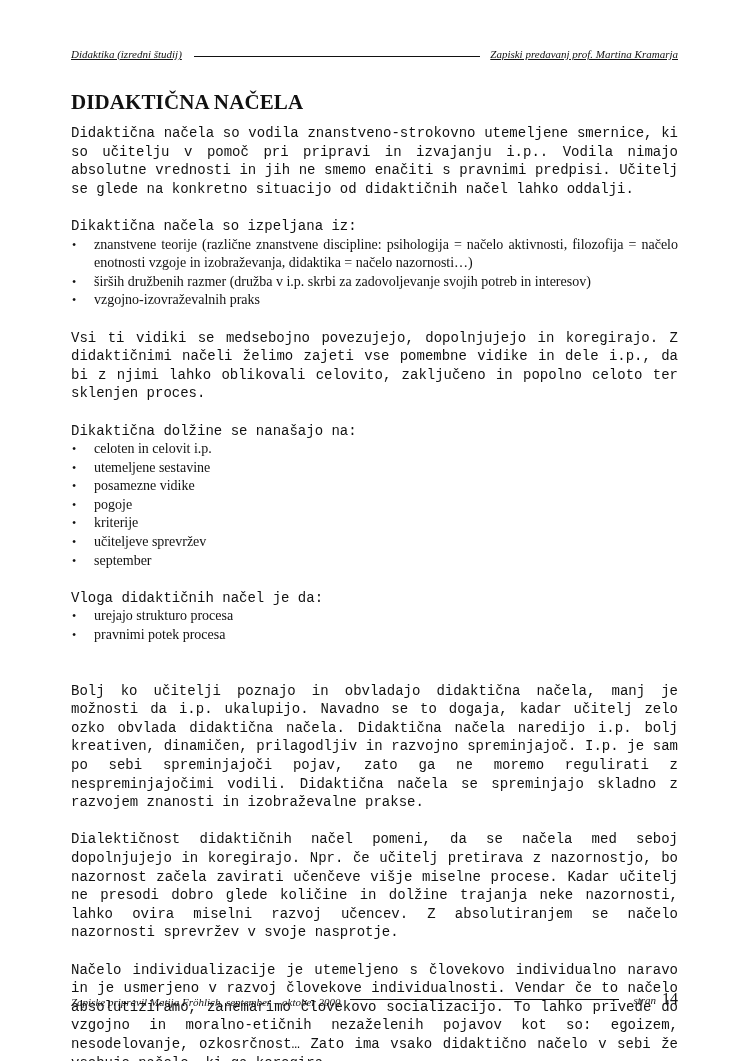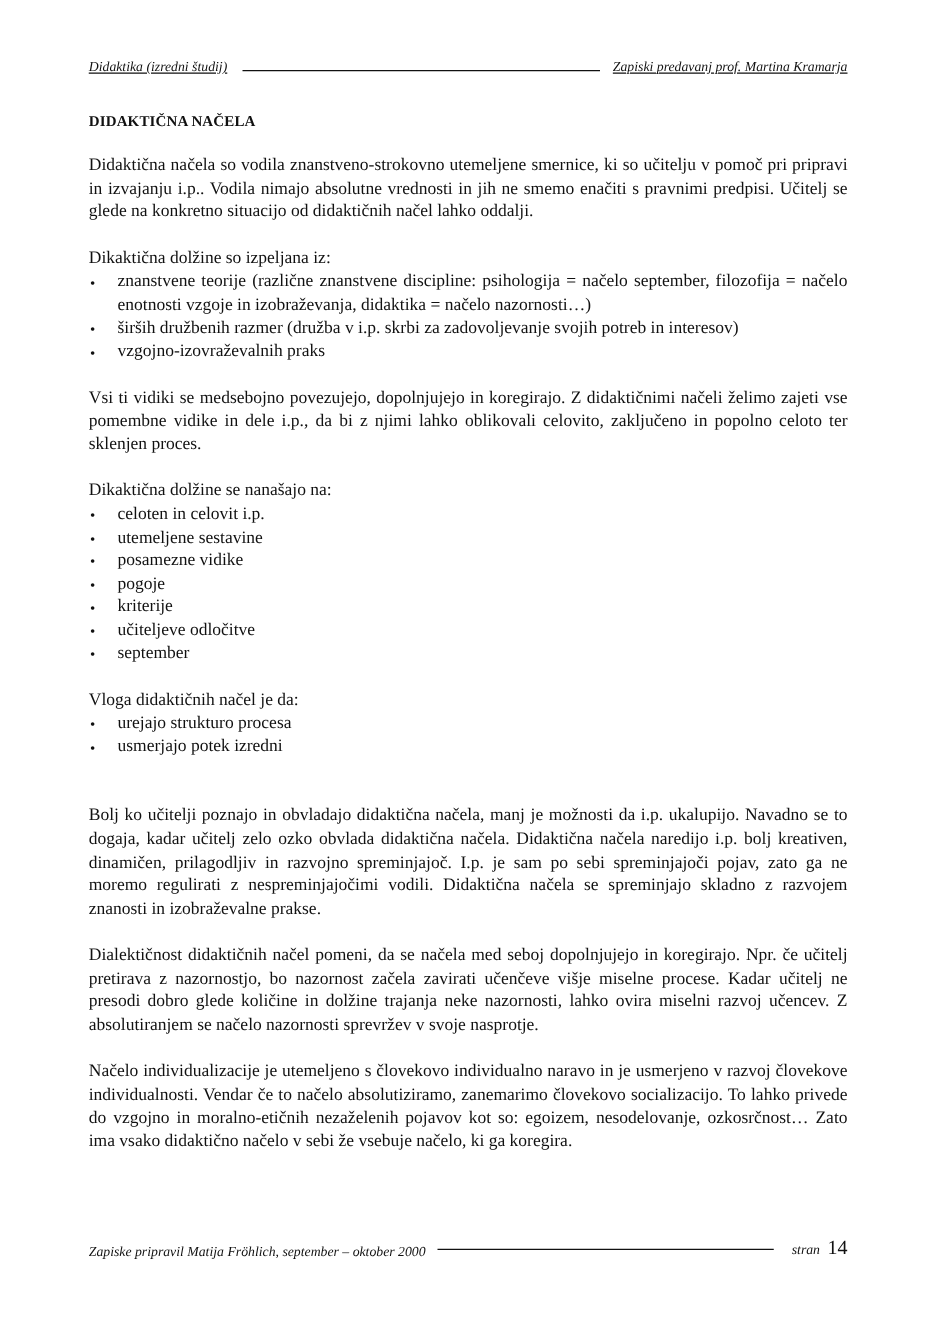--- a/index.html
+++ b/index.html
@@ -3,25 +3,25 @@
 <meta charset="utf-8">
 <style>
   html, body { margin: 0; padding: 0; background: #ffffff; }
   body { width: 750px; height: 1061px; position: relative; overflow: hidden;
          font-family: "Liberation Serif", serif; color: #111; }
   .header { position: absolute; top: 44px; left: 71px; width: 607px; height: 16px;
             font-size: 11px; font-style: italic; display: flex; align-items: flex-end; text-decoration: underline; }
   .header .left { white-space: nowrap; }
   .header .rule { flex: 1; border-bottom: 1px solid #111; margin: 0 10px 3px 12px; }
   .header .right { white-space: nowrap; margin-top: 44px; }
-  .title { position: absolute; top: 90px; left: 71px; font-size: 12px; font-weight: bold;
+  .title { position: absolute; top: 90px; left: 71px; font-size: 21px; font-weight: bold;
            margin: 0; letter-spacing: 0.1px; }
   .content { position: absolute; top: 124px; left: 71px; width: 607px;
              font-size: 14px; line-height: 18.6px; }
-  .content p { margin: 0; text-align: justify; }
+  .content p { margin: 0; text-align: justify; font-family: Liberation Mono, monospace; }
   .gap { height: 18.6px; }
   .gap-lg { height: 37px; }
   ul.bullets { list-style: none; margin: 0; padding: 0; }
   ul.bullets li { position: relative; padding-left: 23px; text-align: justify; }
   ul.bullets li .dot { position: absolute; left: 1px; top: 0; font-size: 12px; }
   .footer { position: absolute; top: 990px; left: 71px; width: 607px; height: 20px;
             display: flex; align-items: flex-end; font-style: italic; font-size: 11px; }
   .footer .left { white-space: nowrap; padding-bottom: 2px; }
   .footer .rule { flex: 1; border-bottom: 1px solid #111; margin: 0 14px 10px 10px; }
   .footer .right { white-space: nowrap; padding-bottom: 2px; font-family: Liberation Serif, serif; }
@@ -35,47 +35,47 @@
   <span class="rule"></span>
   <span class="right">Zapiski predavanj prof. Martina Kramarja</span>
 </div>
 
 <h1 class="title">DIDAKTIČNA NAČELA</h1>
 
 <div class="content">
   <p>Didaktična načela so vodila znanstveno-strokovno utemeljene smernice, ki so učitelju v pomoč pri pripravi in izvajanju i.p.. Vodila nimajo absolutne vrednosti in jih ne smemo enačiti s pravnimi predpisi. Učitelj se glede na konkretno situacijo od didaktičnih načel lahko oddalji.</p>
   <div class="gap"></div>
 
-  <p>Dikaktična dolžine so izpeljana iz:</p>
+  <p>Dikaktična načela so izpeljana iz:</p>
   <ul class="bullets">
-    <li><span class="dot">•</span><span>znanstvene teorije (različne znanstvene discipline: psihologija = načelo september, filozofija = načelo enotnosti vzgoje in izobraževanja, didaktika = načelo nazornosti…)</span></li>
+    <li><span class="dot">•</span><span>znanstvene teorije (različne znanstvene discipline: psihologija = načelo aktivnosti, filozofija = načelo enotnosti vzgoje in izobraževanja, didaktika = načelo nazornosti…)</span></li>
     <li><span class="dot">•</span><span>širših družbenih razmer (družba v i.p. skrbi za zadovoljevanje svojih potreb in interesov)</span></li>
     <li><span class="dot">•</span><span>vzgojno-izovraževalnih praks</span></li>
   </ul>
   <div class="gap"></div>
 
   <p>Vsi ti vidiki se medsebojno povezujejo, dopolnjujejo in koregirajo. Z didaktičnimi načeli želimo zajeti vse pomembne vidike in dele i.p., da bi z njimi lahko oblikovali celovito, zaključeno in popolno celoto ter sklenjen proces.</p>
   <div class="gap"></div>
 
   <p>Dikaktična dolžine se nanašajo na:</p>
   <ul class="bullets">
     <li><span class="dot">•</span><span>celoten in celovit i.p.</span></li>
     <li><span class="dot">•</span><span>utemeljene sestavine</span></li>
     <li><span class="dot">•</span><span>posamezne vidike</span></li>
     <li><span class="dot">•</span><span>pogoje</span></li>
     <li><span class="dot">•</span><span>kriterije</span></li>
-    <li><span class="dot">•</span><span>učiteljeve odločitve</span></li>
+    <li><span class="dot">•</span><span>učiteljeve sprevržev</span></li>
     <li><span class="dot">•</span><span>september</span></li>
   </ul>
   <div class="gap"></div>
 
   <p>Vloga didaktičnih načel je da:</p>
   <ul class="bullets">
     <li><span class="dot">•</span><span>urejajo strukturo procesa</span></li>
-    <li><span class="dot">•</span><span>usmerjajo potek izredni</span></li>
+    <li><span class="dot">•</span><span>pravnimi potek procesa</span></li>
   </ul>
   <div class="gap-lg"></div>
 
   <p>Bolj ko učitelji poznajo in obvladajo didaktična načela, manj je možnosti da i.p. ukalupijo. Navadno se to dogaja, kadar učitelj zelo ozko obvlada didaktična načela. Didaktična načela naredijo i.p. bolj kreativen, dinamičen, prilagodljiv in razvojno spreminjajoč. I.p. je sam po sebi spreminjajoči pojav, zato ga ne moremo regulirati z nespreminjajočimi vodili. Didaktična načela se spreminjajo skladno z razvojem znanosti in izobraževalne prakse.</p>
   <div class="gap"></div>
   <p>Dialektičnost didaktičnih načel pomeni, da se načela med seboj dopolnjujejo in koregirajo. Npr. če učitelj pretirava z nazornostjo, bo nazornost začela zavirati učenčeve višje miselne procese. Kadar učitelj ne presodi dobro glede količine in dolžine trajanja neke nazornosti, lahko ovira miselni razvoj učencev. Z absolutiranjem se načelo nazornosti sprevržev v svoje nasprotje.</p>
   <div class="gap"></div>
   <p>Načelo individualizacije je utemeljeno s človekovo individualno naravo in je usmerjeno v razvoj človekove individualnosti. Vendar če to načelo absolutiziramo, zanemarimo človekovo socializacijo. To lahko privede do vzgojno in moralno-etičnih nezaželenih pojavov kot so: egoizem, nesodelovanje, ozkosrčnost… Zato ima vsako didaktično načelo v sebi že vsebuje načelo, ki ga koregira.</p>
 </div>
 

